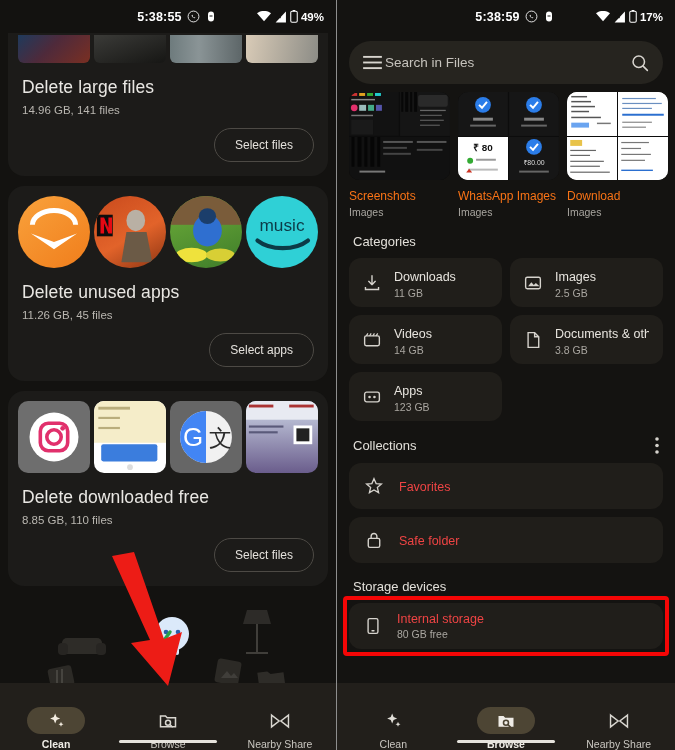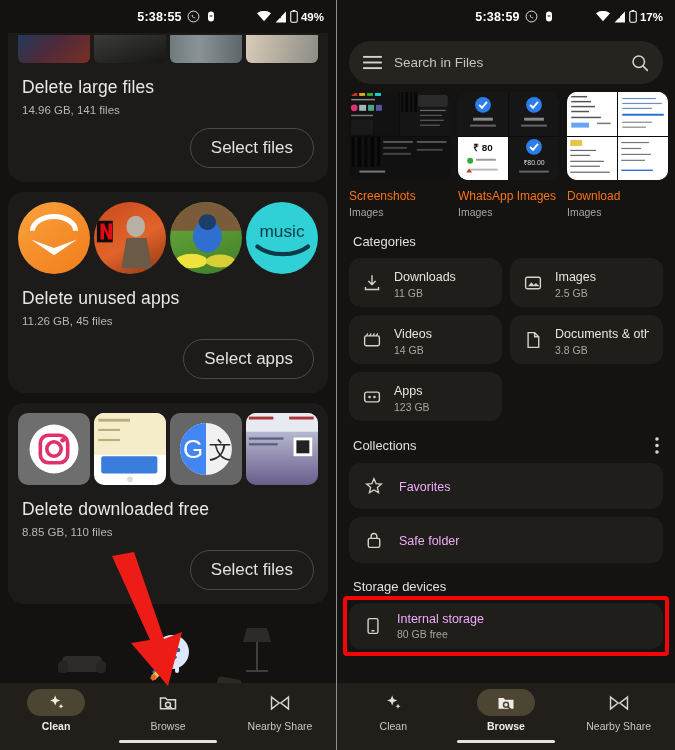--- a/index.html
+++ b/index.html
@@ -60,32 +60,32 @@
   .card h2 {
     font-size: 17.5px; font-weight: normal; color: #e9e7e3;
     padding: 14px 14px 0 14px; letter-spacing: .1px;
   }
   .card .sub {
     font-size: 11.5px; color: #b9b6b0; padding: 6px 14px 0 14px;
   }
   .btnrow { display: flex; justify-content: flex-end; padding: 12px 14px 0 14px; }
   .pillbtn {
     border: 1px solid #4d4a45; border-radius: 20px;
-    padding: 9px 20px; font-size: 17px; color: #e4e1dc;
+    padding: 9px 20px; font-size: 12px; color: #e4e1dc;
     background: transparent; cursor: pointer;
   }
 
   
   .illus { position: relative; height: 108px; margin: 4px 8px 0 8px; }
   .il-item { position: absolute; opacity: .5; }
 
   
   .navbar {
     position: absolute; bottom: 0; left: 0; right: 0; height: 67px;
-    background: #221f1b; display: flex; align-items: flex-start;
+    background: #221f1b; display: flex; align-items: flex-end;
     padding-top: 6px;
   }
   .navitem {
     flex: 1; display: flex; flex-direction: column; align-items: center;
     gap: 4px; cursor: pointer;
   }
   .navpill {
     width: 58px; height: 27px; border-radius: 14px;
     display: flex; align-items: center; justify-content: center;
   }
@@ -94,21 +94,21 @@
   .navlabel.active { color: #efece6; font-weight: bold; }
   .homebar {
     position: absolute; bottom: 7px; left: 50%; transform: translateX(-50%);
     width: 98px; height: 3.5px; border-radius: 2px; background: #e6e3dd;
   }
 
   
   .searchbar {
     margin: 8px 12px 0 12px; height: 43px; background: #26241f;
     border-radius: 22px; display: flex; align-items: center;
-    padding: 0 14px; gap: 12px; cursor: text;
+    padding: 0 14px; gap: 3px; cursor: text;
   }
   .search-ph { flex: 1; font-size: 13.5px; color: #c6c3bd; }
 
   .folderrow { display: flex; gap: 8px; padding: 8px 0 0 12px; overflow: hidden; }
   .folder { width: 101px; flex: 0 0 auto; }
   .folder-thumb {
     width: 101px; height: 88px; border-radius: 10px;
     overflow: hidden; background: #0c0c0c; position: relative;
     display: grid; grid-template-columns: 1fr 1fr; gap: 1px;
   }
@@ -128,21 +128,21 @@
   .cat-txt { overflow: hidden; }
   .cat-name { font-size: 12.5px; color: #e7e4de; white-space: nowrap; }
   .cat-size { font-size: 10.5px; color: #a9a6a0; margin-top: 2px; }
 
   .rowlist { padding: 0 12px; display: flex; flex-direction: column; gap: 8px; }
   .lrow {
     background: #201e1a; border-radius: 12px; height: 46px;
     display: flex; align-items: center; gap: 16px; padding: 0 16px;
     cursor: pointer;
   }
-  .lrow-name { font-size: 12.5px; color: #f0abfc; }
+  .lrow-name { font-size: 12.5px; color: #ef4444; }
   .lrow-sub { font-size: 10.5px; color: #a9a6a0; margin-top: 2px; }
 
   .hl-wrap { position: relative; padding: 0 12px; }
   .hl-box {
     position: absolute; left: 6px; right: 6px; top: -7px; bottom: -7px;
     border: 4px solid #f50606; border-radius: 4px; pointer-events: none;
   }
 
   .icon { display: inline-flex; align-items: center; justify-content: center; }
   .arrow-layer { position: absolute; inset: 0; pointer-events: none; }

